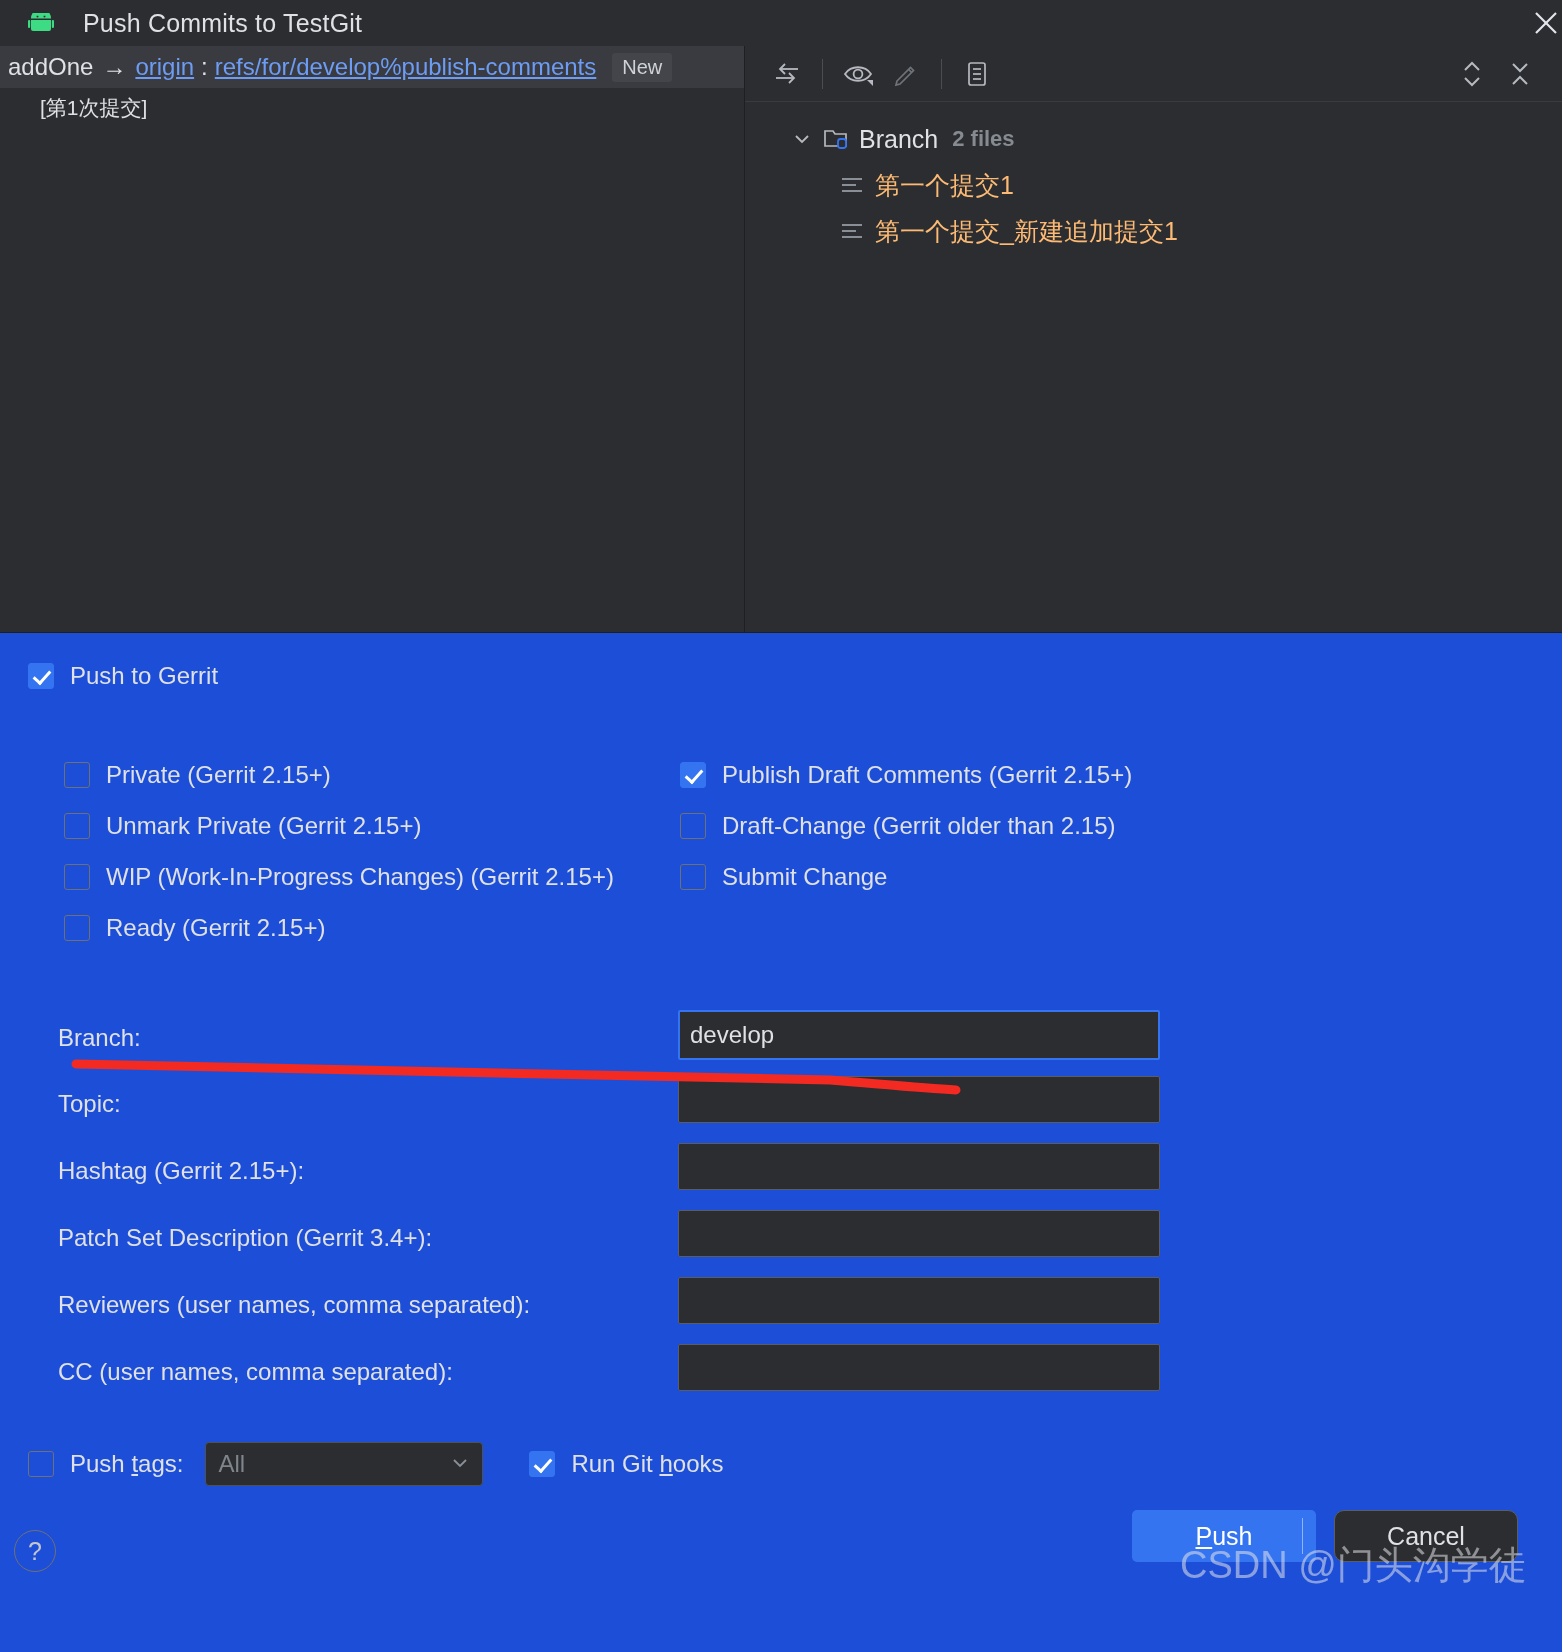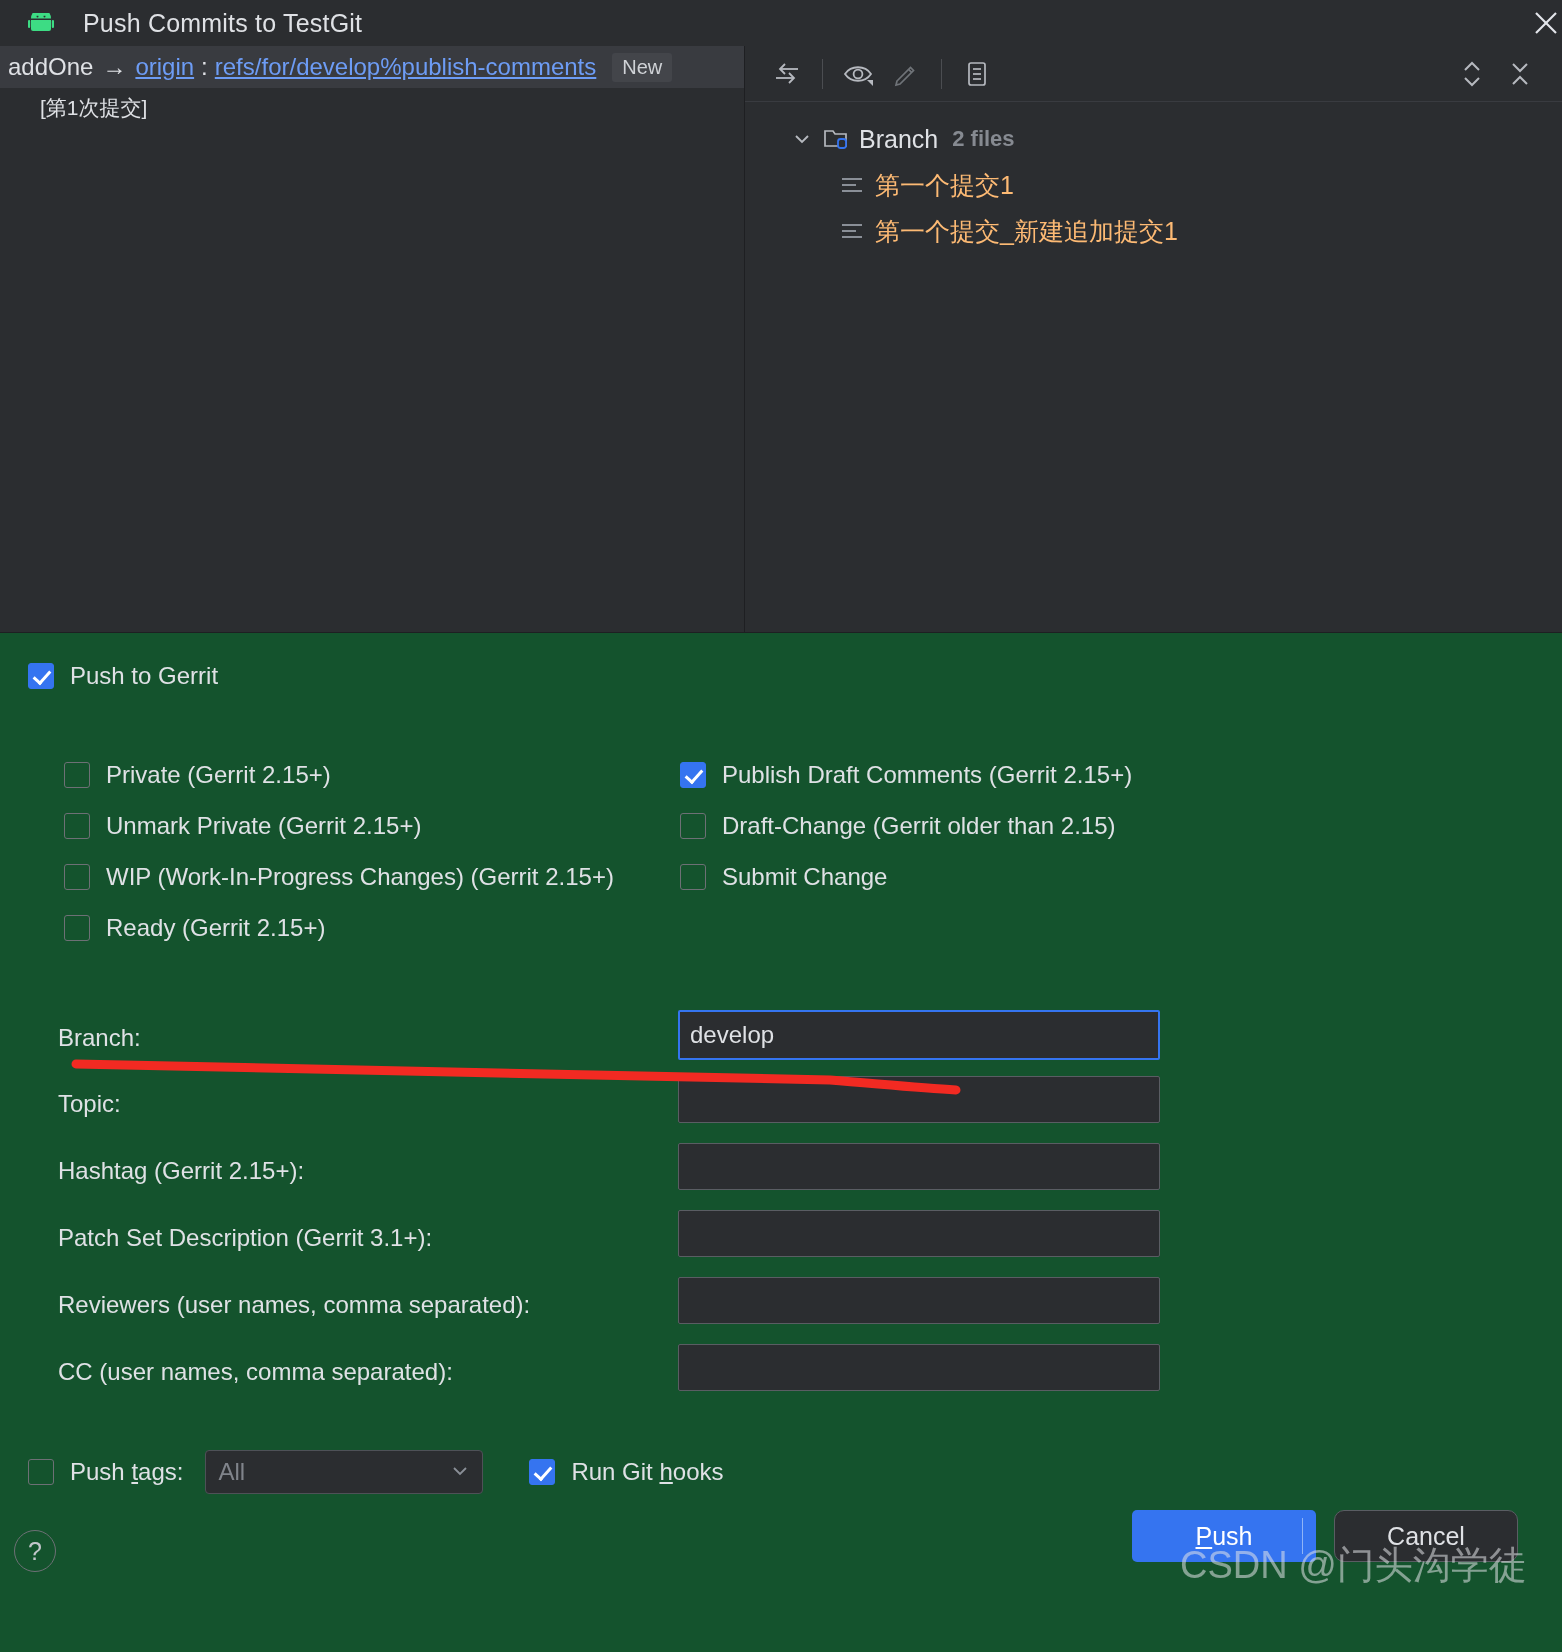--- a/index.html
+++ b/index.html
@@ -58,21 +58,21 @@
   .tree { padding-top:14px; }
   .tree-row { display:flex; align-items:center; height:46px; padding-left:40px; cursor:pointer; }
   .tree-caret { width:34px; display:flex; align-items:center; justify-content:center; }
   .tree-ficon { width:34px; display:flex; align-items:center; justify-content:center; margin-right:6px; }
   .tree-label { font-size:25px; color:#dfe1e5; }
   .tree-count { font-size:22px; color:#868a91; margin-left:14px;font-weight:bold; }
   .child-row { padding-left:90px; }
   .child-label { font-size:25px; color:#fdba74; }
 
   
-  .body { position:absolute; left:0; top:632px; width:1562px; height:1020px; background:#14532d; }
+  .body { position:absolute; left:0; top:632px; width:1562px; height:1020px; background:#1d4ed8; }
   .divider-top { position:absolute; left:0; top:0; width:1562px; height:1px; background:#1e1f22; }
 
   .cb {
     display:inline-flex; align-items:center; cursor:pointer; white-space:nowrap;
   }
   .box {
     width:26px; height:26px; border:1.6px solid #6d7075; border-radius:3px;
     background:transparent; flex:0 0 auto; position:relative;
   }
   .box.checked { background:#3574f0; border-color:#3574f0; }
@@ -99,21 +99,21 @@
     font-size:24px; color:#dfe1e5; padding:0 10px; font-family:"Liberation Sans", sans-serif;
   }
   .field-input.focused {
     border:2px solid #3574f0; height:50px; color:#dfe1e5;
   }
 
   
   .redline { position:absolute; left:0; top:0; pointer-events:none; }
 
   
-  .bottom-ctl { position:absolute; left:28px; top:810px; display:flex; align-items:center;margin-top:8px; }
+  .bottom-ctl { position:absolute; left:28px; top:810px; display:flex; align-items:center; }
   .combo {
     margin-left:22px; width:278px; height:44px; background:#2b2d30;
     border:1px solid #4e5157; border-radius:4px; display:flex; align-items:center;
     padding:0 12px; cursor:pointer;
   }
   .combo-val { font-size:24px; color:#80848b; }
   .combo-arrow { margin-left:auto; }
   .hooks { margin-left:46px; }
 
   .help-btn {
@@ -342,21 +342,21 @@
         <span class="field-label">Topic:</span>
         <input class="field-input" type="text" value="" style="">
       </div>
 
       <div class="field-row" style="height:67px;padding-left:40px;">
         <span class="field-label">Hashtag (Gerrit 2.15+):</span>
         <input class="field-input" type="text" value="" style="">
       </div>
 
       <div class="field-row" style="height:67px;">
-        <span class="field-label">Patch Set Description (Gerrit 3.1+):</span>
+        <span class="field-label">Patch Set Description (Gerrit 3.4+):</span>
         <input class="field-input" type="text" value="" style="">
       </div>
 
       <div class="field-row" style="height:67px;">
         <span class="field-label">Reviewers (user names, comma separated):</span>
         <input class="field-input" type="text" value="" style="">
       </div>
 
       <div class="field-row" style="height:67px;">
         <span class="field-label">CC (user names, comma separated):</span>

